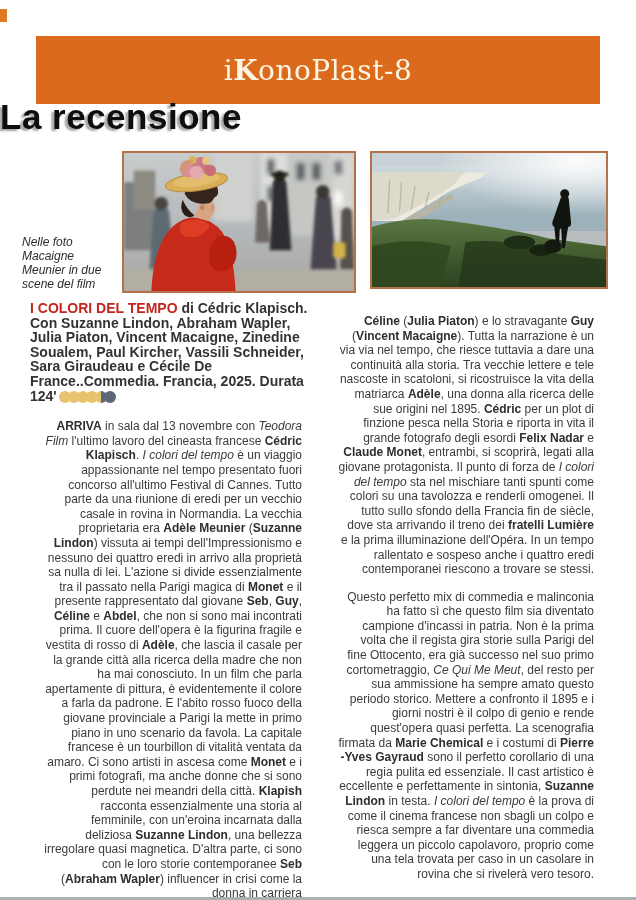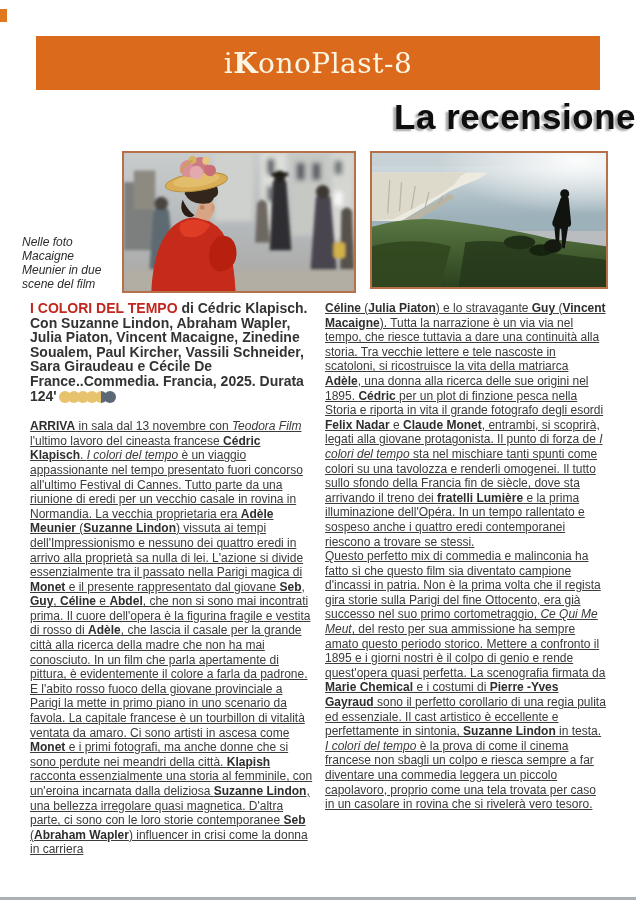--- a/index.html
+++ b/index.html
@@ -2,46 +2,46 @@
 <html><head>
 <meta charset="utf-8">
 <style>
   html,body{margin:0;padding:0;}
   body{
     width:636px;height:900px;position:relative;background:#ffffff;
     font-family:"Liberation Sans",sans-serif;overflow:hidden;
   }
   .edge-mark{position:absolute;left:0;top:9px;width:7px;height:13px;background:#e0781f;}
   .header-bar{
-    position:absolute;left:36px;top:36px;width:564px;height:54px;background:#dc6a1c;
+    position:absolute;left:36px;top:36px;width:564px;height:68px;background:#dc6a1c;
     display:flex;align-items:center;justify-content:center;
   }
   .logo{font-family:"DejaVu Serif",serif;font-size:28px;color:#fbf6e3;letter-spacing:.5px;}
   .logo .lb{font-weight:bold;}
   .section-title{
-    position:absolute;top:97px;left:0;width:100%;text-align:right;
+    position:absolute;top:97px;left:0;width:100%;text-align:left;
     font-size:35px;font-weight:800;color:#0e0e0e;letter-spacing:.5px;
     text-shadow:-3px 2px 2px #a8a8a8;
   }
   .caption{
     position:absolute;left:22px;top:235px;width:96px;text-align:left;
     font-style:italic;font-size:12px;line-height:14px;color:#2c2c2c;
   }
   .photo{position:absolute;box-sizing:border-box;border:2px solid #b5714a;overflow:hidden;background:#b9bdc0;}
   .photo svg{display:block;width:100%;height:100%;}
   .photo-left{left:122px;top:151px;width:234px;height:142px;}
   .photo-right{left:370px;top:151px;width:238px;height:138px;}
   .col{position:absolute;top:301px;}
   .col-left{left:30px;width:285px;}
   .col-right{left:325px;width:282px;}
   .credits{font-weight:bold;font-size:14px;line-height:14.6px;color:#333333;}
   .credits .film-title{color:#c1271e;}
   .rating{display:inline-block;white-space:nowrap;vertical-align:-2px;margin-left:5px;}
   .dot{display:inline-block;width:12px;height:12px;border-radius:50%;margin-left:-3px;}
-  .body-text p{margin:0;font-size:12px;line-height:14.6px;color:#3b3b3b;text-align:left;text-decoration:underline;}
+  .body-text p{margin:13px;font-size:12px;line-height:14.6px;color:#3b3b3b;text-align:right;}
   .body-text p strong{color:#2e2e2e;}
   .col-left .body-text{margin-top:14px;}
   .byline{font-size:12px;line-height:14.6px;font-weight:bold;color:#2e2e2e;text-align:right;margin:0;}
   .bottom-edge{position:absolute;left:0;bottom:0;width:636px;height:3px;background:#aab0b4;}
 </style>
 </head>
 <body>
 
 <div class="edge-mark"></div>
 

